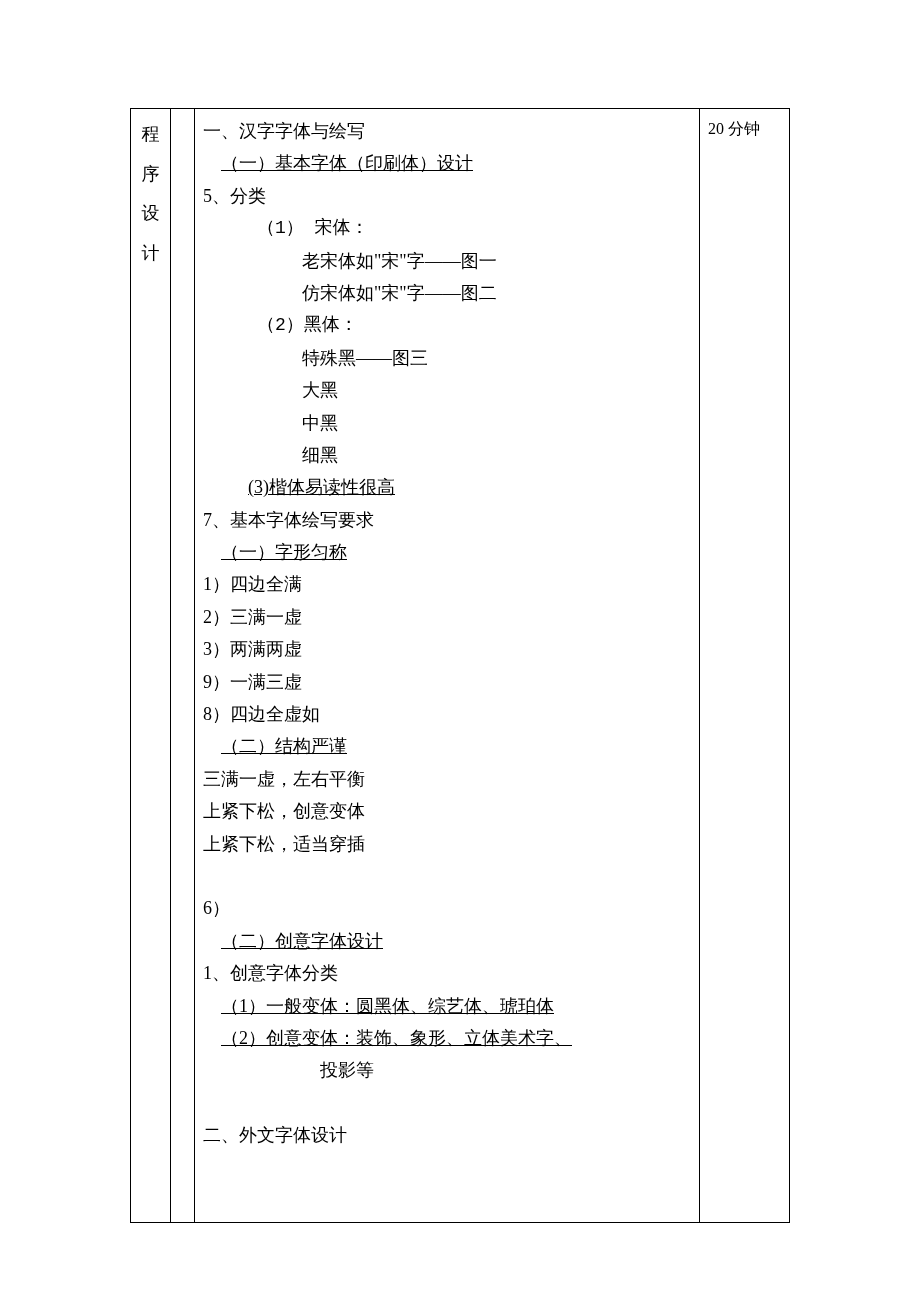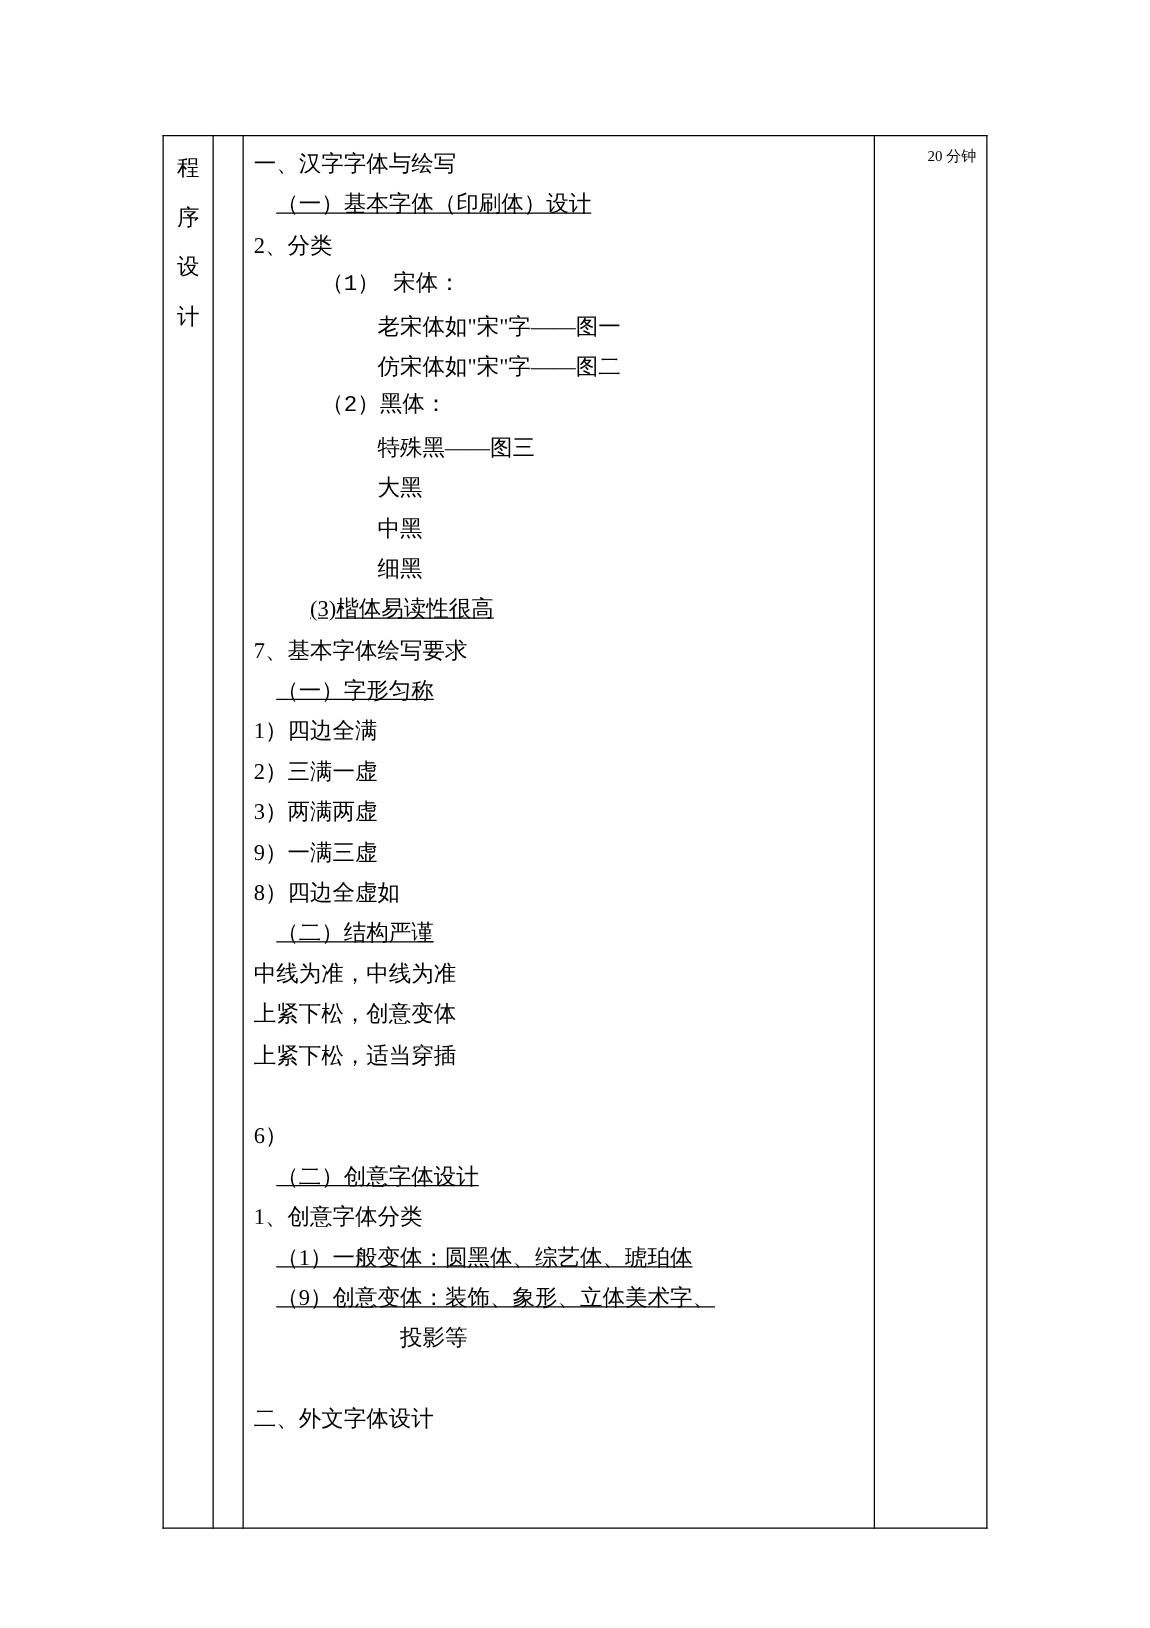--- a/index.html
+++ b/index.html
@@ -30,23 +30,22 @@
     width: 40px;
     text-align: center;
     font-size: 18px;
     line-height: 2.2;
   }
   .col-left span { display: block; }
   .col-blank { width: 24px; }
   .col-main { }
   .col-right {
     width: 90px;
-    font-size: 12px;
+    font-size: 16px;
     white-space: nowrap;
-    text-align: right;
   }
   .content-line { white-space: pre; }
   .ind0 { padding-left: 0; }
   .ind1 { padding-left: 1em; text-decoration: underline; }
   .ind3 { padding-left: 3em; font-family: Liberation Mono, monospace; }
   .ind5 { padding-left: 5.5em; }
   .ind7 { padding-left: 6.5em; }
   .ind2h { padding-left: 2.5em; text-decoration: underline; }
 </style>
 </head>
@@ -60,47 +59,47 @@
         <span>程</span>
         <span>序</span>
         <span>设</span>
         <span>计</span>
       </td>
       <td class="col-blank"></td>
       <td class="col-main">
         <div id="content-host">
               <div class="content-line ind0">一、汉字字体与绘写</div>
               <div class="content-line ind1">（一）基本字体（印刷体）设计</div>
-              <div class="content-line ind0">2、分类</div>
+              <div class="content-line ind0">5、分类</div>
               <div class="content-line ind3">（1） 宋体：</div>
               <div class="content-line ind5">老宋体如"宋"字——图一</div>
               <div class="content-line ind5">仿宋体如"宋"字——图二</div>
               <div class="content-line ind3">（2）黑体：</div>
               <div class="content-line ind5">特殊黑——图三</div>
               <div class="content-line ind5">大黑</div>
               <div class="content-line ind5">中黑</div>
               <div class="content-line ind5">细黑</div>
               <div class="content-line ind2h">(3)楷体易读性很高</div>
               <div class="content-line ind0">7、基本字体绘写要求</div>
               <div class="content-line ind1">（一）字形匀称</div>
               <div class="content-line ind0">1）四边全满</div>
               <div class="content-line ind0">2）三满一虚</div>
               <div class="content-line ind0">3）两满两虚</div>
               <div class="content-line ind0">9）一满三虚</div>
               <div class="content-line ind0">8）四边全虚如</div>
               <div class="content-line ind1">（二）结构严谨</div>
-              <div class="content-line ind0">中线为准，中线为准</div>
+              <div class="content-line ind0">三满一虚，左右平衡</div>
               <div class="content-line ind0">上紧下松，创意变体</div>
               <div class="content-line ind0">上紧下松，适当穿插</div>
               <div class="content-line ind0"> </div>
               <div class="content-line ind0">6）</div>
               <div class="content-line ind1">（二）创意字体设计</div>
               <div class="content-line ind0">1、创意字体分类</div>
               <div class="content-line ind1">（1）一般变体：圆黑体、综艺体、琥珀体</div>
-              <div class="content-line ind1">（9）创意变体：装饰、象形、立体美术字、</div>
+              <div class="content-line ind1">（2）创意变体：装饰、象形、立体美术字、</div>
               <div class="content-line ind7">投影等</div>
               <div class="content-line ind0"> </div>
               <div class="content-line ind0">二、外文字体设计</div>
               <div class="content-line ind0"> </div>
               <div class="content-line ind0"> </div>
             </div>
       </td>
       <td class="col-right">
         <span>20 分钟</span>
       </td>

